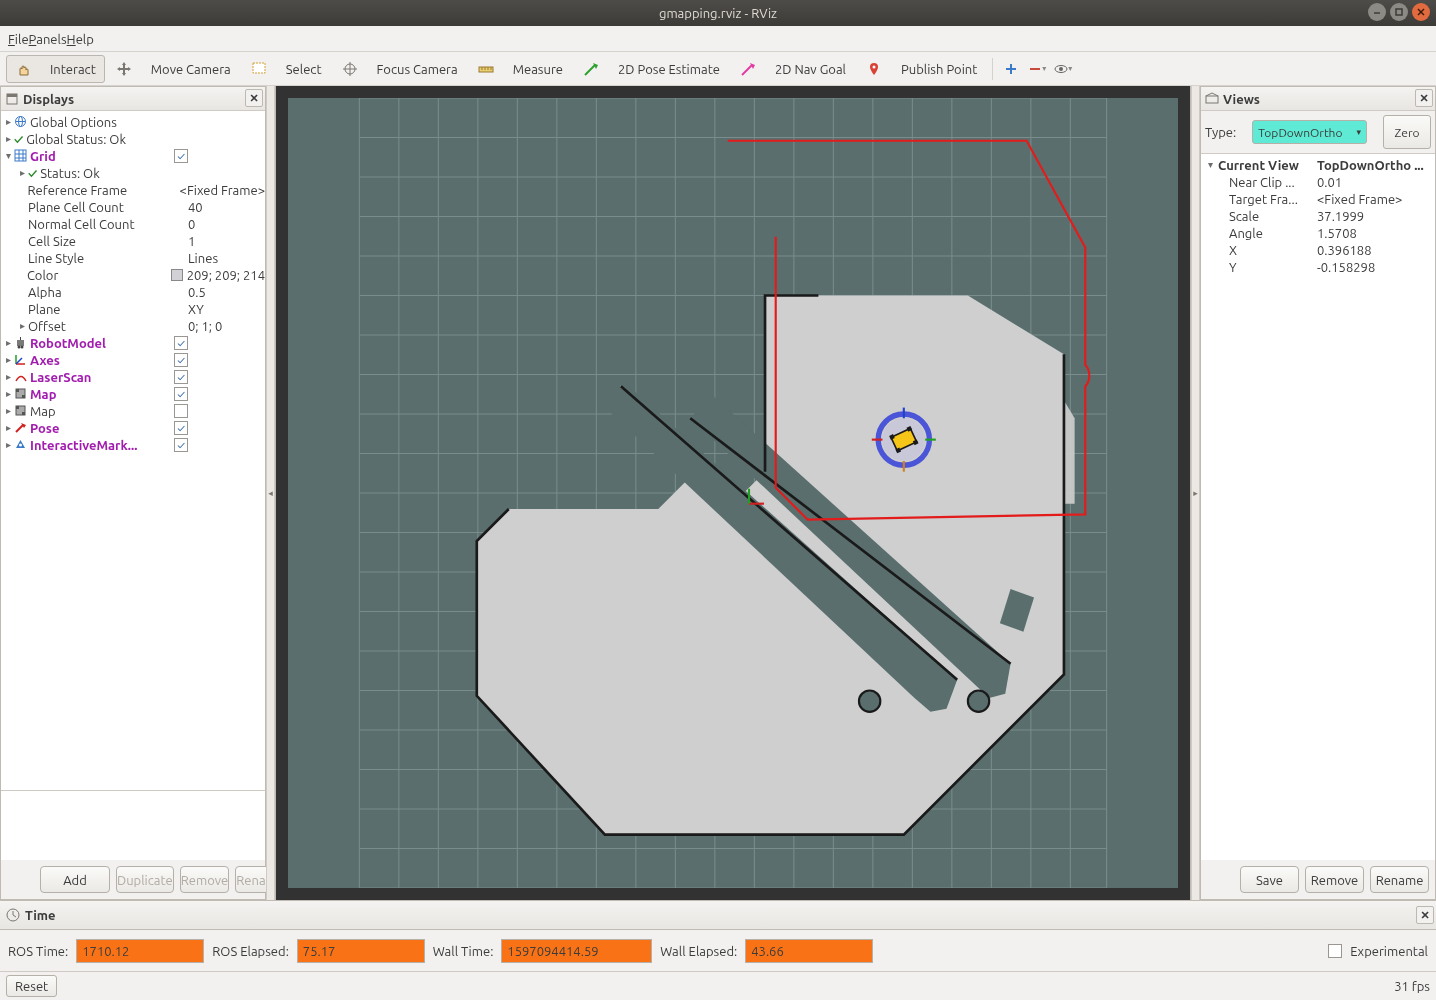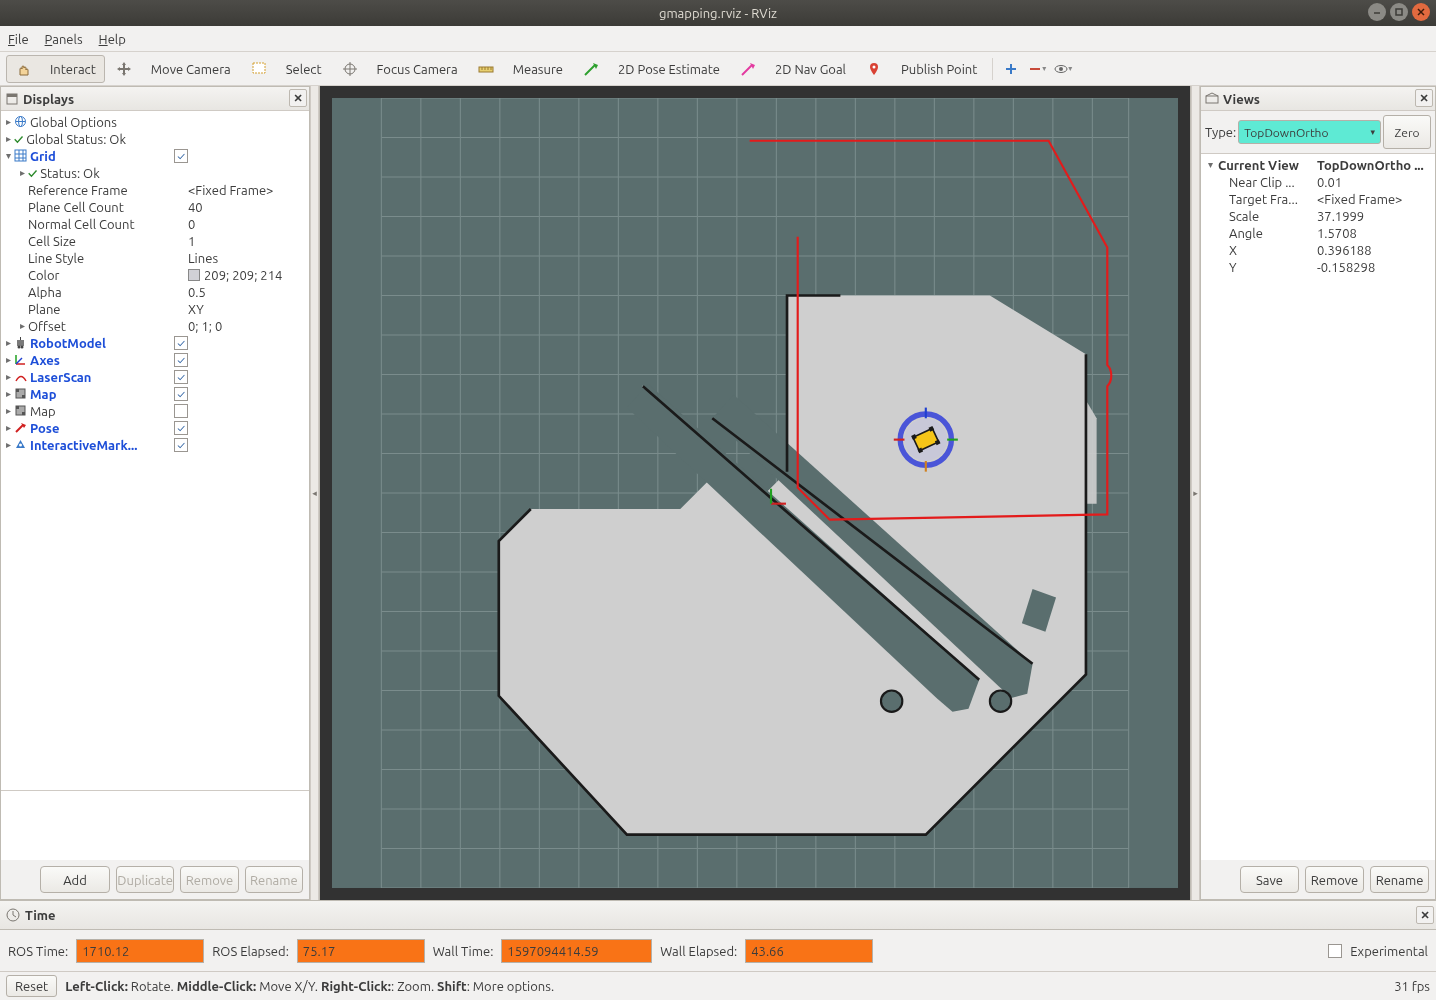--- a/index.html
+++ b/index.html
@@ -7,61 +7,61 @@
 
 
 .titlebar { height: 26px; background: linear-gradient(#4d4c48, #3c3b37); display:flex; align-items:center; justify-content:center; position:relative; color:#dfdbd2; font-size:13px; }
 .titlebar .win-ctrls { position:absolute; right:6px; top:3px; display:flex; gap:4px; }
 .win-btn { width:18px; height:18px; border-radius:9px; display:flex; align-items:center; justify-content:center; font-size:10px; }
 .win-min { background:#8b8a85; }
 .win-max { background:#8b8a85; }
 .win-close { background:#e26a3f; }
 
 
-.menubar { height:26px; background:#f2f1f0; border-bottom:1px solid #d6d2cd; display:flex; align-items:center; padding:0 8px; gap:16px; }
+.menubar { height:26px; background:#f2f1f0; border-bottom:1px solid #d6d2cd; display:flex; align-items:center; padding:0 8px; }
 .menubar span { cursor:default; }
 .menubar .accel { text-decoration: underline; }
 
 
 .toolbar { height:34px; background:#f2f1f0; border-bottom:1px solid #d6d2cd; display:flex; align-items:center; padding:0 6px; gap:2px; }
 .tbtn { height:28px; padding:0 8px; display:flex; align-items:center; gap:19px; border:1px solid transparent; border-radius:3px; font-size:13px; cursor:default; }
 .tbtn.active { background:#eae7e2; border:1px solid #bbb6af; }
 .tico { width:16px; height:16px; display:flex; align-items:center; justify-content:center; flex-shrink:0; }
 .sep { width:1px; height:22px; background:#d6d2cd; margin:0 4px; }
 .smallbtn { width:24px; height:24px; display:flex; align-items:center; justify-content:center; border-radius:3px; }
 
 
 .main { display:flex; height: calc(100vh - 26px - 26px - 34px - 30px - 42px - 28px); }
 
 
 .panel { background:#f2f1f0; display:flex; flex-direction:column; border:1px solid #bfbbb3; }
-.panel-left { width:310px; flex-shrink:0; }
+.panel-left { width:266px; flex-shrink:0; }
 .panel-right { width:236px; flex-shrink:0; }
 .panel-header { height:24px; background:linear-gradient(#f4f3f1,#e8e6e2); border-bottom:1px solid #cfcac4; display:flex; align-items:center; padding:0 4px; font-weight:bold; gap:4px; position:relative; }
 .panel-header .close-x { position:absolute; right:2px; top:2px; width:18px; height:18px; border:1px solid #bdb8b0; border-radius:2px; display:flex; align-items:center; justify-content:center; font-size:11px; background:#f2f1f0; }
 .tree { flex:1; overflow:auto; background:#fff; font-size:13px; padding:2px 0; }
 .row { display:flex; align-items:center; height:17px; padding-left:2px; white-space:nowrap; }
 .tw { width:11px; text-align:center; color:#6e6e6e; font-size:10px; }
 .ck { width:14px; height:14px; border:1px solid #9a9691; background:#fff; display:inline-flex; align-items:center; justify-content:center; font-size:11px; color:#2b5fa1; }
 .keycol { width:160px; display:flex; align-items:center; gap:3px; overflow:hidden; }
 .valcol { flex:1; display:flex; align-items:center; gap:4px; }
-.blue { color:#1d4ed8; font-weight:bold; }
+.blue { color:#a21caf; font-weight:bold; }
 .grn { color:#2e8b2e; font-weight:bold; }
 .desc-area { height:70px; border-top:1px solid #cfcac4; background:#fff; }
 .btn-row { display:flex; gap:6px; padding:6px;margin-left:33px; }
 .btn { height:27px; flex:1; border:1px solid #b5b0a8; border-radius:4px; background:linear-gradient(#fafaf8,#ebe9e5); font-size:13px; display:flex; align-items:center; justify-content:center; }
 .btn.dis { color:#b0aca4; }
 .btn.add { flex:0 0 70px; }
 
 
 .viewport { flex:1; background:#323232; position:relative; border-left:1px solid #bfbbb3; border-right:1px solid #bfbbb3; }
 .splitter { width:9px; background:#ece9e5; border-left:1px solid #cfcac4; border-right:1px solid #cfcac4; display:flex; align-items:center; justify-content:center; font-size:9px; color:#7a7670; }
 
 
-.type-row { display:flex; align-items:center; gap:2px; padding:4px; border-bottom:1px solid #cfcac4; }
+.type-row { display:flex; align-items:center; gap:16px; padding:4px; border-bottom:1px solid #cfcac4; }
 .combo { flex:1; height:24px; border:1px solid #b5b0a8; border-radius:3px; background:#5eead4; display:flex; align-items:center; padding:0 5px; justify-content:space-between; font-size:12px; }
 .zero { width:48px; height:34px; border:1px solid #b5b0a8; border-radius:3px; background:linear-gradient(#fafaf8,#ebe9e5); display:flex; align-items:center; justify-content:center; font-size:12px; }
 .view-tree { flex:1; background:#fff; font-size:13px; padding:2px 0; }
 .vrow { display:flex; height:17px; align-items:center; }
 .vk { width:116px; padding-left:4px; display:flex; align-items:center; gap:2px; }
 .vv { flex:1; }
 
 
 .time-panel { height:30px; border-top:1px solid #bfbbb3; border-bottom:1px solid #bfbbb3; background:linear-gradient(#f4f3f1,#e8e6e2); display:flex; align-items:center; padding:0 6px; font-weight:bold; gap:5px; position:relative; }
 .time-panel .close-x { position:absolute; right:2px; top:5px; width:18px; height:18px; border:1px solid #bdb8b0; border-radius:2px; display:flex; align-items:center; justify-content:center; font-size:11px; background:#f2f1f0; }
@@ -606,21 +606,15 @@
   <span class="txtf" style="width:151px">1597094414.59</span>
   <span>Wall Elapsed:</span>
   <span class="txtf" style="width:128px">43.66</span>
   <span style="flex:1"></span>
   <span class="ck"></span>
   <span>Experimental</span>
 </div>
 
 <div class="status">
   <div class="reset">Reset</div>
-  <span>
-    <b>Left-Click:</b><span> Rotate. </span>
-    <b>Middle-Click:</b><span> Move X/Y. </span>
-    <b>Right-Click:</b><span>: Zoom. </span>
-    <b>Shift</b><span>: More options.</span>
-  </span>
   <span style="flex:1"></span>
   <span>31 fps</span>
 </div>
 
 </body></html>

